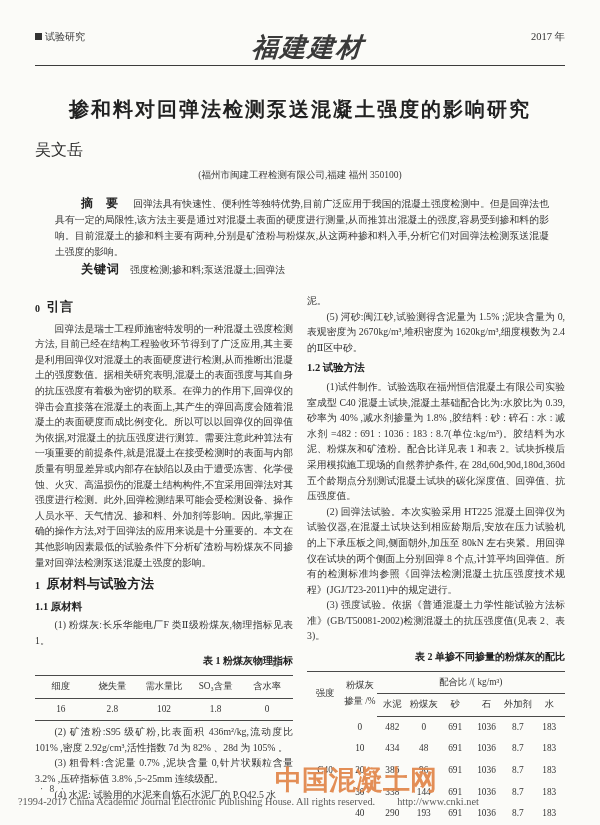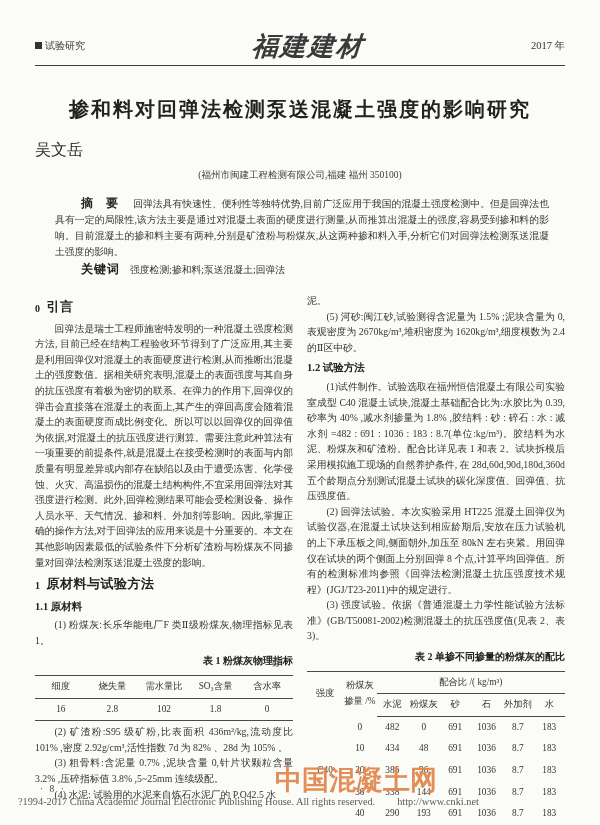--- a/index.html
+++ b/index.html
@@ -3,21 +3,21 @@
 <meta charset="utf-8">
 <style>
   html,body{margin:0;padding:0;background:#e8e8e8;}
   .sheet{
     width:600px;height:825px;position:relative;margin:0 auto;
     background:#fbfbf8;color:#2b2b2b;overflow:hidden;
     font-family:"Liberation Serif","DejaVu Serif",serif;
   }
   .content{padding:0 35px;}
   
-  .hdr{display:flex;justify-content:space-between;align-items:center;padding-top:30px;height:32px;}
+  .hdr{display:flex;justify-content:space-between;align-items:flex-start;padding-top:30px;height:32px;}
   .hdr-left{font-size:10px;font-family:"Liberation Sans","DejaVu Sans",sans-serif;color:#333;}
   .hdr-left .sq{display:inline-block;width:7px;height:7px;background:#333;margin-right:3px;}
   .journal{font-size:26px;font-weight:700;font-style:italic;letter-spacing:2px;color:#3a3a3a;
     font-family:"DejaVu Serif","Liberation Serif",serif;transform:skewX(-4deg);}
   .hdr-right{font-size:10.5px;color:#333;}
   .rule{border-bottom:1.6px solid #3c3c3c;margin-top:3px;}
   
   .title{margin:30px 0 8px;text-align:center;font-size:20px;font-weight:700;letter-spacing:2px;color:#222;}
   .author{margin-top:17px;text-align:left;font-size:16px;color:#2f2f2f;}
   .affil{margin-top:8px;text-align:center;font-size:9.5px;color:#3a3a3a;}

